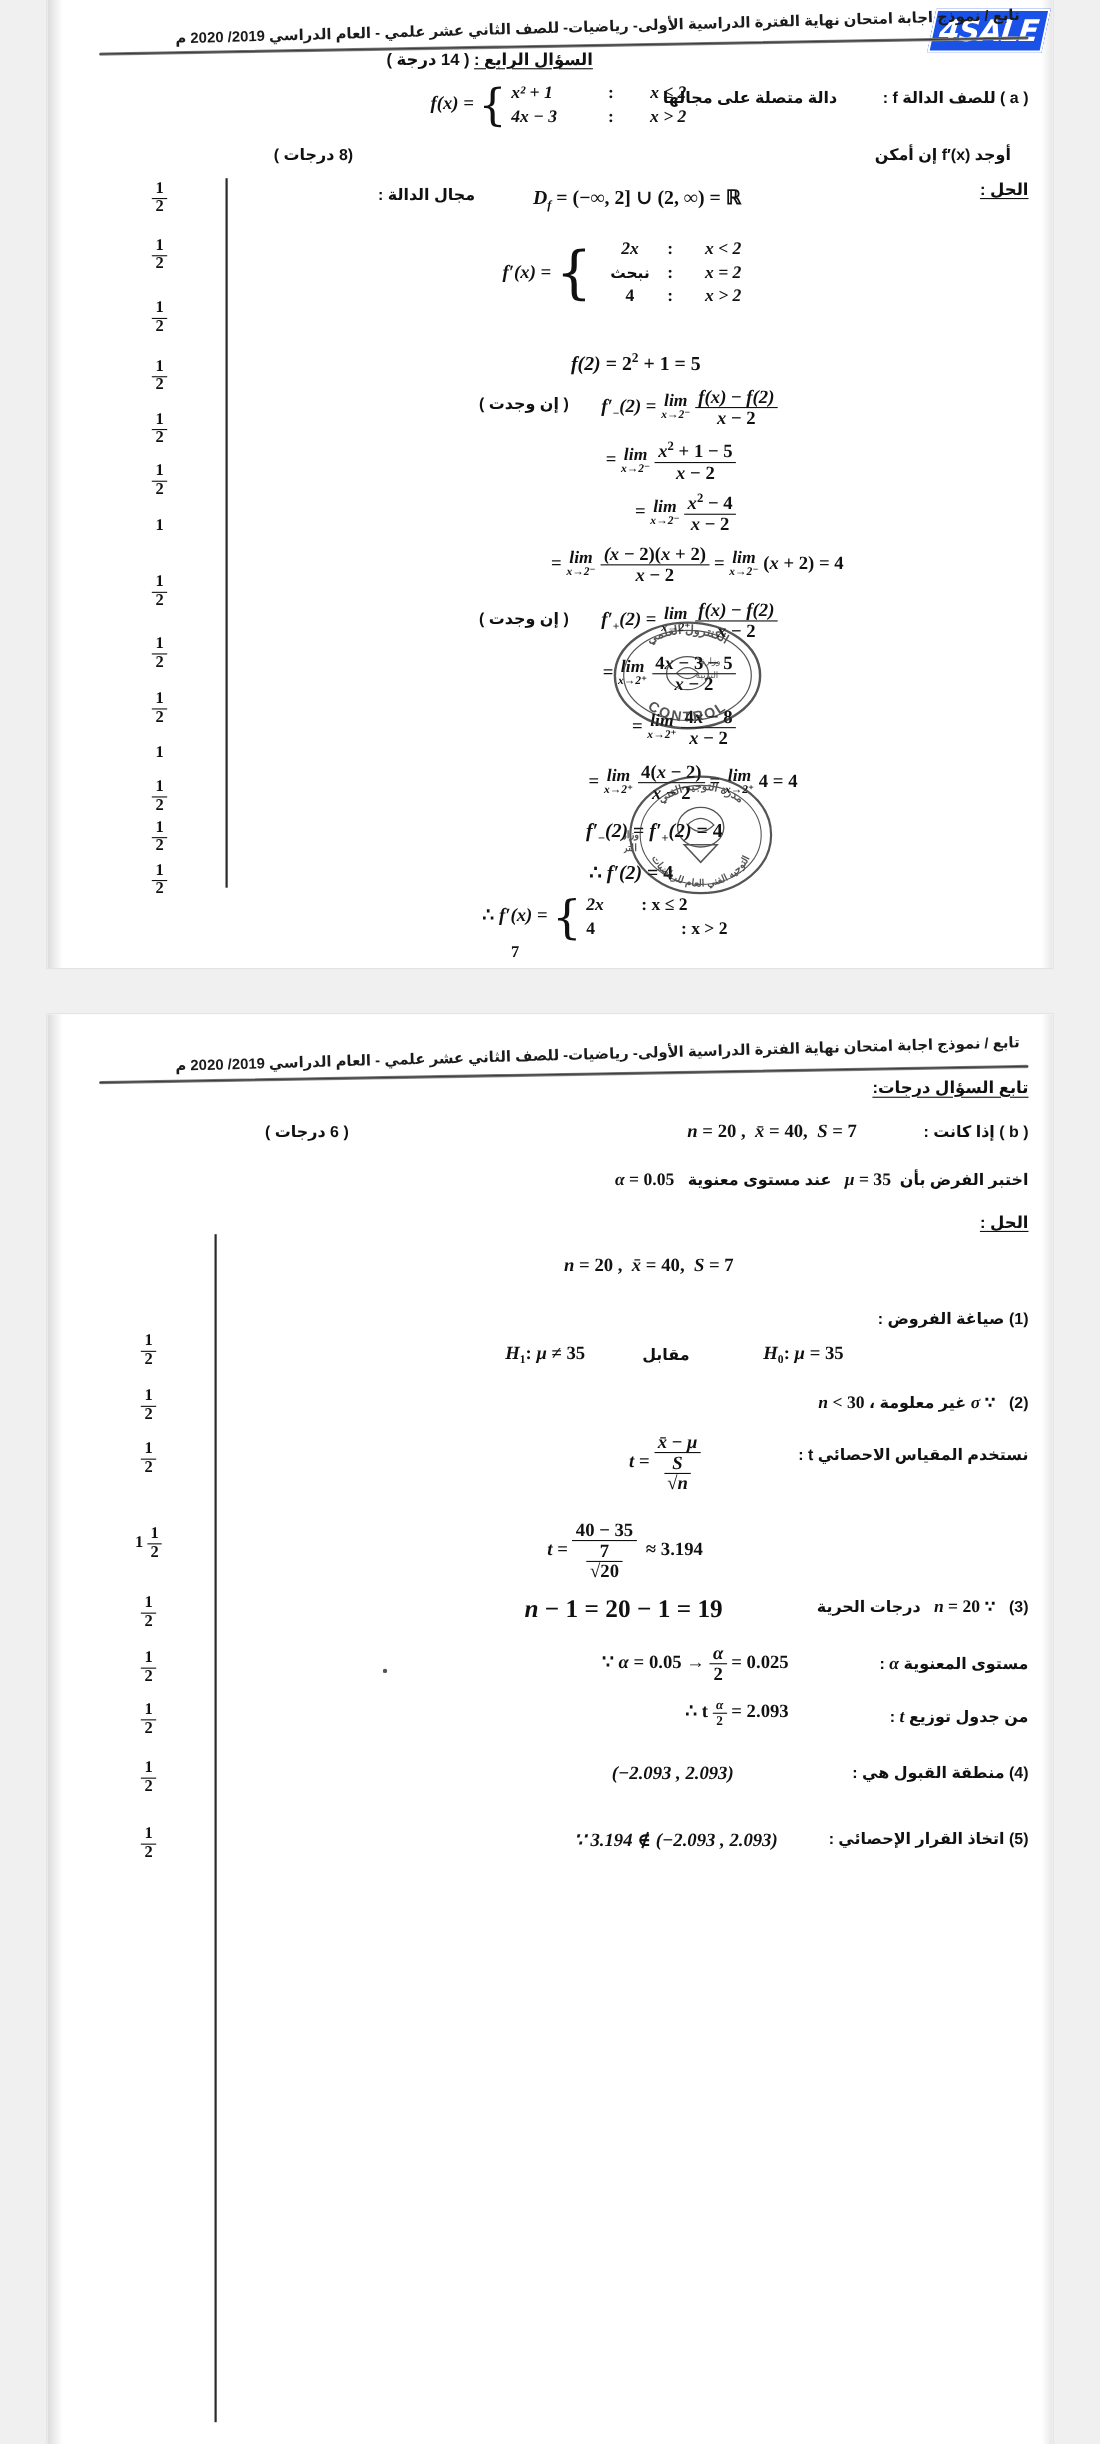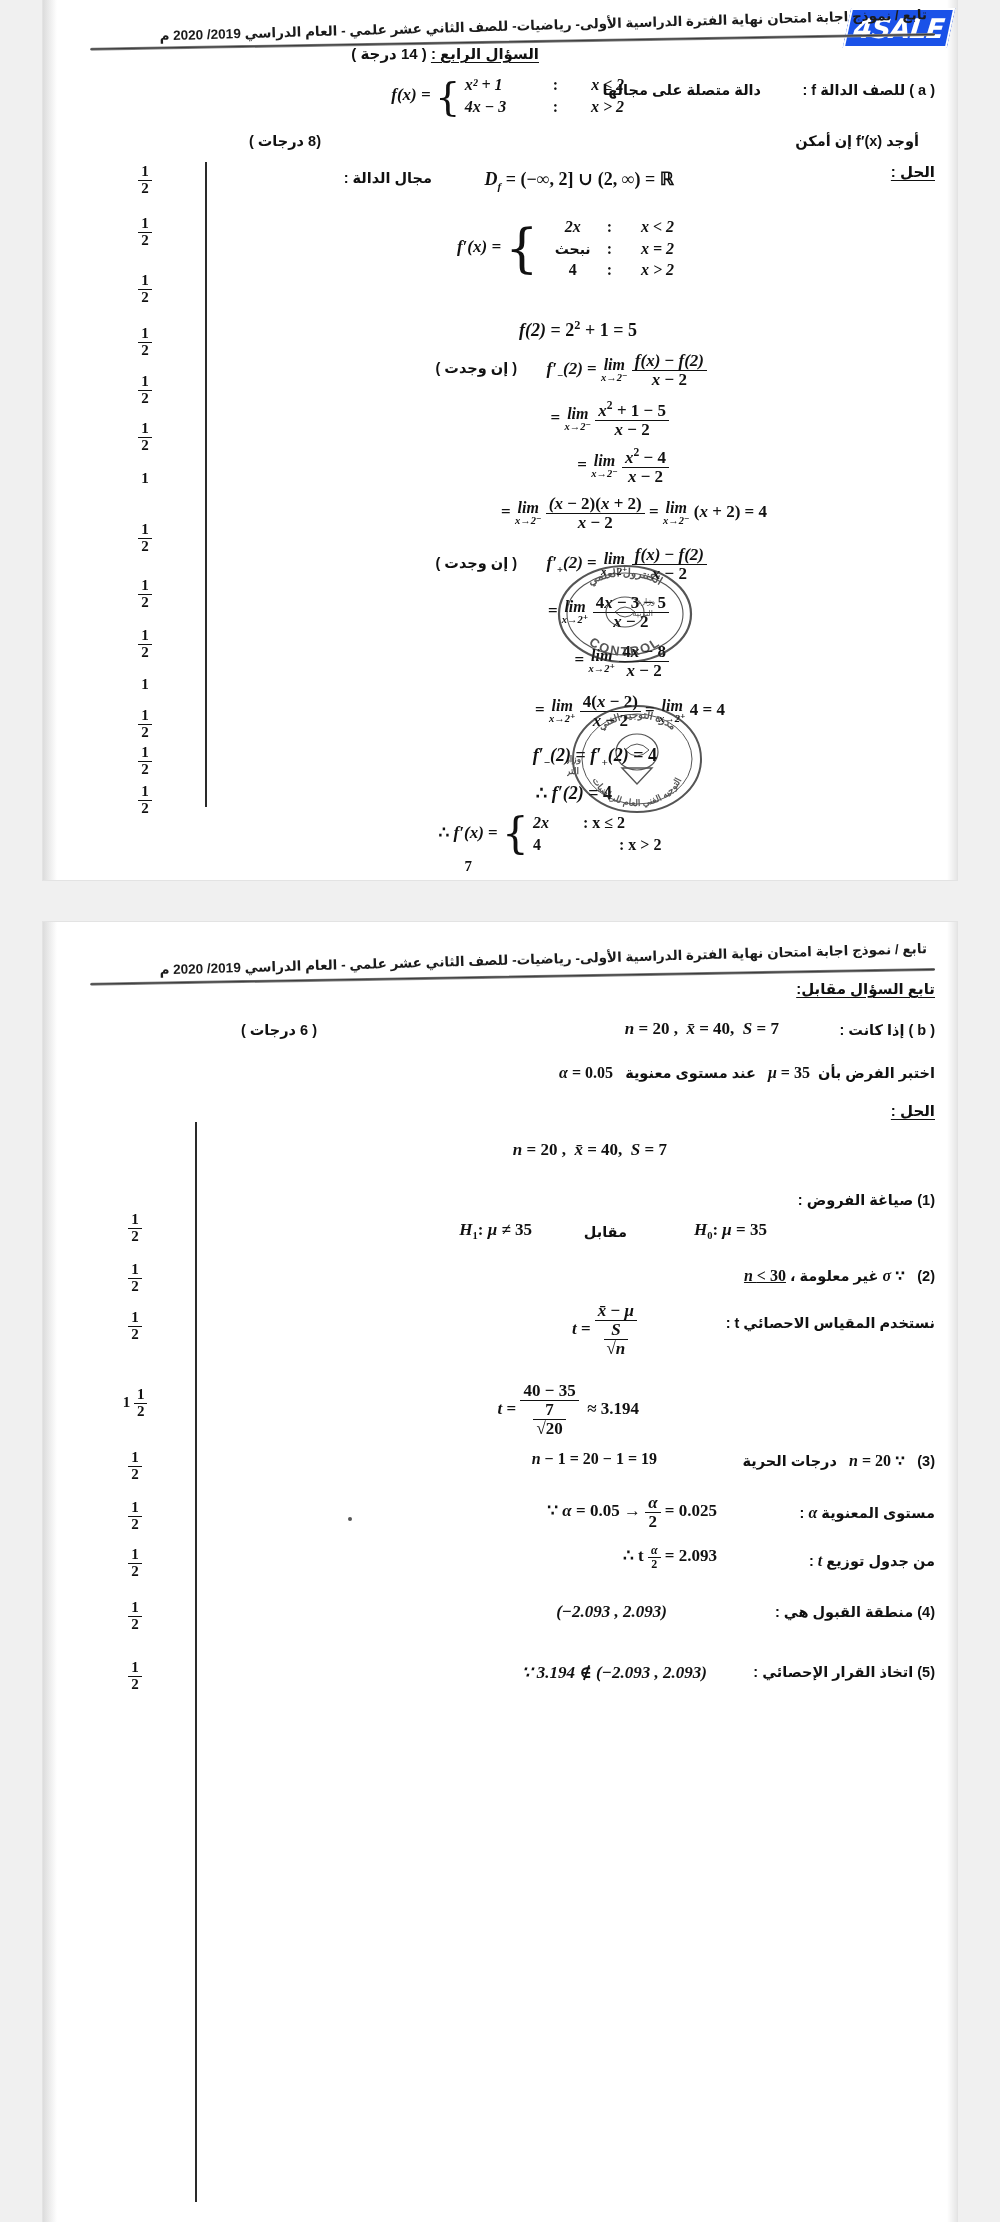--- a/index.html
+++ b/index.html
@@ -333,21 +333,21 @@
   <div class="gap"></div>
 
   <div class="sheet sheet-2">
     <div class="edge-l"></div>
     <div class="edge-r"></div>
 
     <div class="scan-head ar" style="right:30px;top:18px;">تابع / نموذج اجابة امتحان نهاية الفترة الدراسية الأولى- رياضيات- للصف الثاني عشر علمي - العام الدراسي 2019/ 2020 م</div>
     <div class="scan-rule" style="right:22px;top:46px;width:845px;"></div>
 
     <div class="ttl" style="right:22px;top:58px;">
-      <u>تابع السؤال مقابل:</u>
+      <u>تابع السؤال درجات:</u>
     </div>
 
     <div class="txt" style="right:22px;top:100px;">( b ) إذا كانت :</div>
     <div class="math" style="right:178px;top:97px;font-size:17px;">
       n <span class="up">= 20 ,</span>&nbsp; x̄ <span class="up">= 40,</span>&nbsp; S <span class="up">= 7</span>
     </div>
     <div class="txt" style="right:640px;top:100px;">( 6 درجات )</div>
 
     <div class="txt" style="right:22px;top:142px;">
       اختبر الفرض بأن&nbsp;
@@ -378,21 +378,21 @@
     <div class="math" style="right:190px;top:298px;font-size:17px;">
       H<span class="sub up">0</span><span class="up">:</span> μ <span class="up">= 35</span>
     </div>
     <div class="txt" style="right:330px;top:302px;">مقابل</div>
     <div class="math" style="right:425px;top:298px;font-size:17px;">
       H<span class="sub up">1</span><span class="up">:</span> μ <span class="up">≠ 35</span>
     </div>
 
     <div class="txt" style="right:22px;top:345px;">
       (2)&nbsp;&nbsp; ∵ <span class="math" style="position:static;font-size:16px;">σ</span> غير معلومة ،
-      <span class="math" style="position:static;font-size:16px;text-decoration:underline;">n <span class="up">&lt; 30</span></span>
+      <span class="math" style="position:static;font-size:16px;">n <span class="up">&lt; 30</span></span>
     </div>
 
     <div class="txt" style="right:22px;top:393px;">نستخدم المقياس الاحصائي   t :</div>
     <div class="math" style="right:320px;top:380px;font-size:17px;">
       t <span class="up">=</span>
       <span class="frac">
         <span class="num">x̄ <span class="up">−</span> μ</span>
         <span class="den"><span class="frac"><span class="num">S</span><span class="den"><span class="up">√</span>n</span></span></span>
       </span>
     </div>
@@ -402,21 +402,21 @@
       <span class="frac">
         <span class="num"><span class="up">40 − 35</span></span>
         <span class="den"><span class="frac"><span class="num"><span class="up">7</span></span><span class="den"><span class="up">√20</span></span></span></span>
       </span>
       <span class="up">&nbsp;≈ 3.194</span>
     </div>
 
     <div class="txt" style="right:22px;top:530px;">
       (3)&nbsp;&nbsp; ∵ <span class="math" style="position:static;font-size:16px;">n <span class="up">= 20</span></span> &nbsp; درجات الحرية
     </div>
-    <div class="math" style="right:300px;top:528px;font-size:16px;">
+    <div class="math" style="right:300px;top:528px;font-size:23px;">
       n <span class="up">− 1 = 20 − 1 = 19</span>
     </div>
 
     <div class="txt" style="right:22px;top:582px;">
       مستوى المعنوية <span class="math" style="position:static;font-size:16px;">α</span> :
     </div>
     <div class="math" style="right:240px;top:572px;font-size:17px;">
       <span class="up">∵</span> α <span class="up">= 0.05 →</span>
       <span class="frac"><span class="num">α</span><span class="den"><span class="up">2</span></span></span>
       <span class="up">= 0.025</span>

